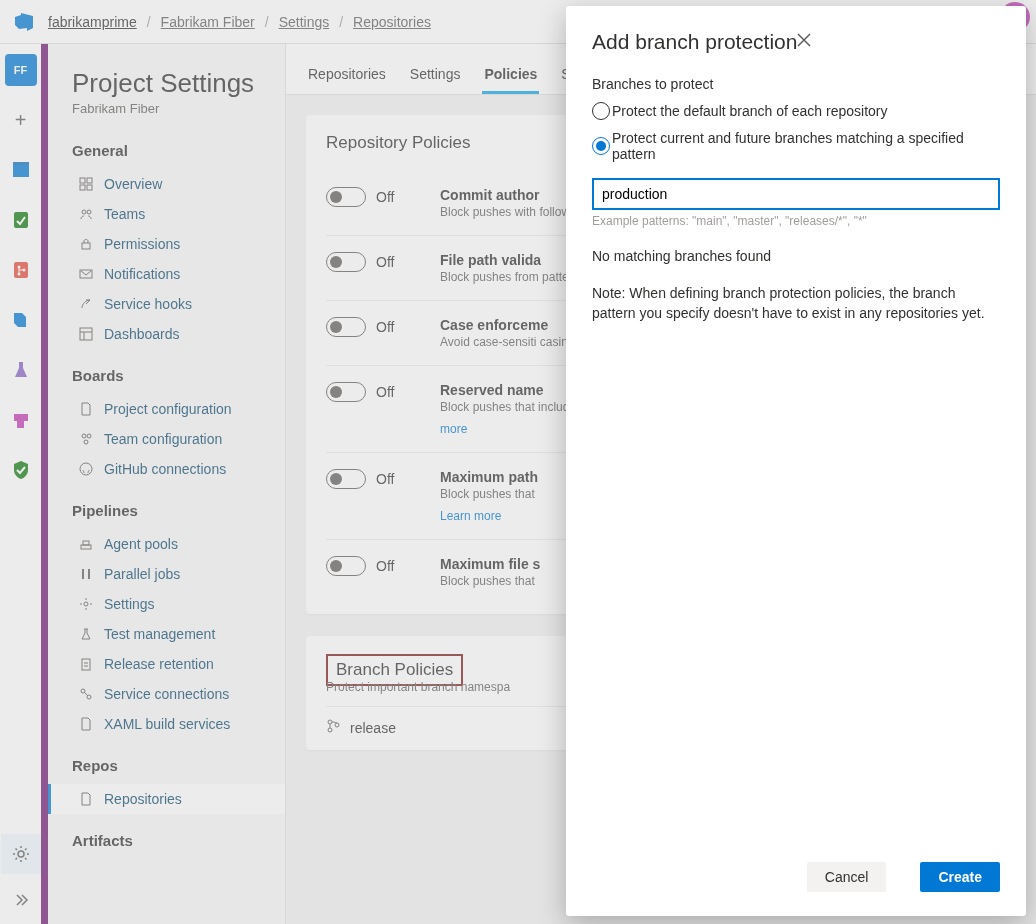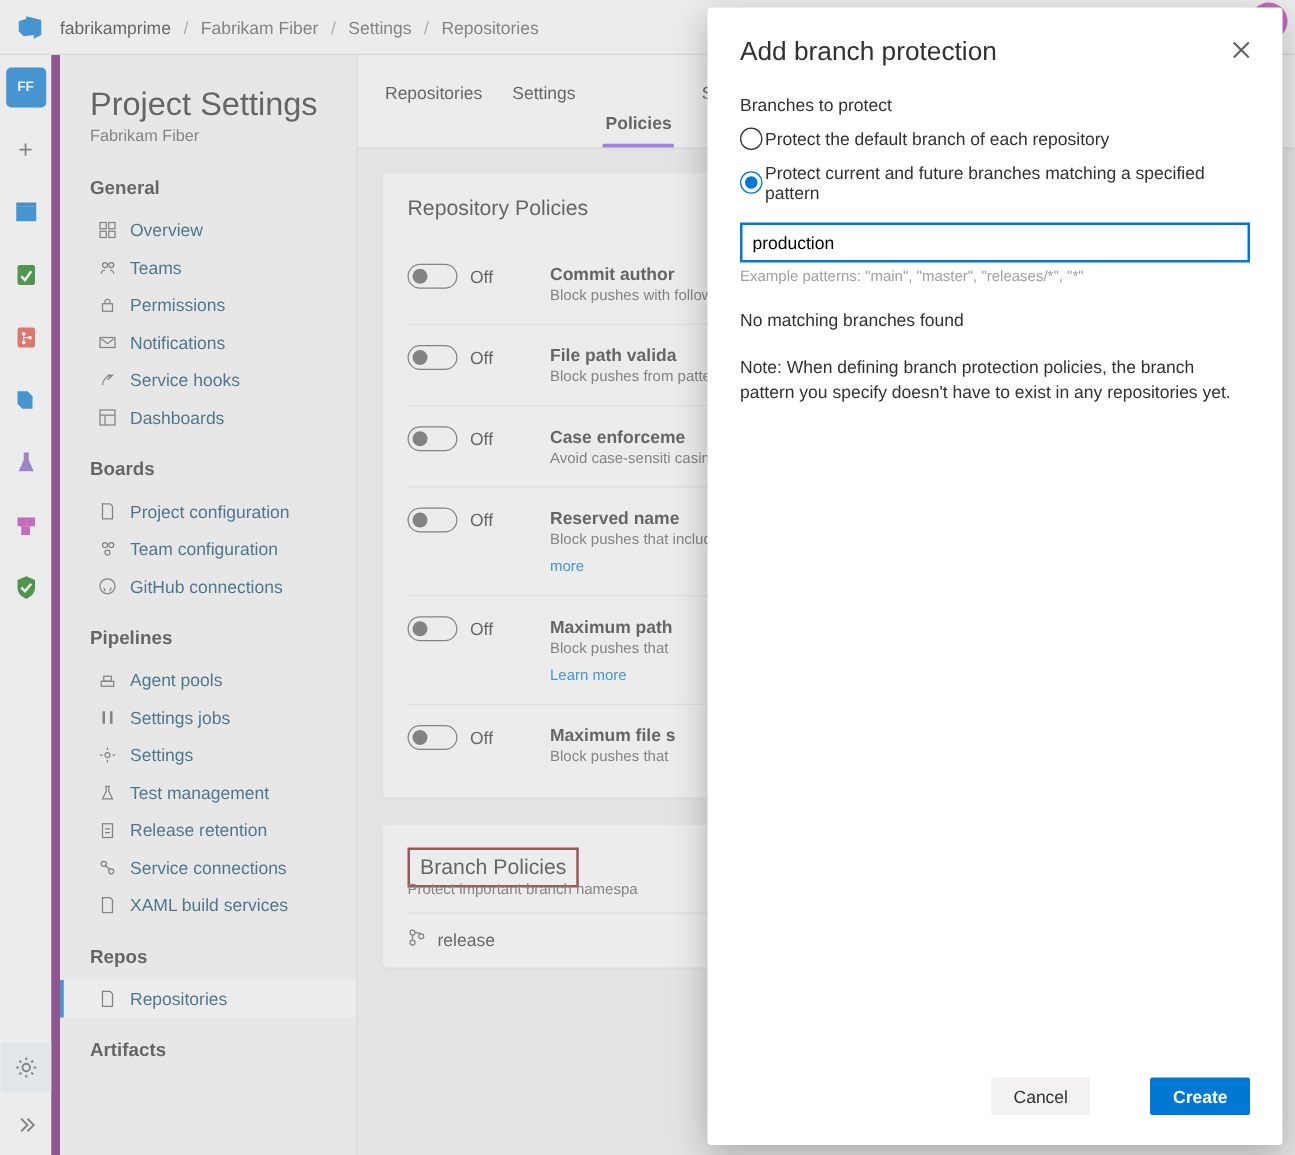--- a/index.html
+++ b/index.html
@@ -22,21 +22,21 @@
       padding: 0 8px;
       background: #fff;
     }
     .logo-box {
       width: 32px; height: 32px;
       display: flex; align-items: center; justify-content: center;
       margin-right: 8px;
     }
     .breadcrumb { display: flex; align-items: center; gap: 10px; color: #605e5c; }
     .breadcrumb span.sep { color: #a19f9d; }
-    .breadcrumb .crumb { cursor: pointer; }
+    .breadcrumb .crumb { cursor: pointer; text-decoration: underline; }
     .breadcrumb .crumb.first { color: #323130; }
     .topbar .avatar {
       position: absolute; right: 6px; top: 2px;
       width: 30px; height: 30px; border-radius: 50%;
       background: #c239b3;
     }
     
     .left-rail {
       position: absolute;
       top: 44px; left: 0; bottom: 0;
@@ -116,23 +116,22 @@
       border-bottom: 1px solid #e1dfdd;
     }
     .tabs .tab {
       padding: 6px 2px 12px;
       cursor: pointer;
       color: #323130;
       font-size: 14px;
     }
     .tabs .tab.active {
       font-weight: 600;
-      border-bottom: 3px solid #8b5cf6;
+      border-bottom: 3px solid #0ea5e9;
       padding-bottom: 9px;
-      margin-top: 24px;
     }
     .content-scroll {
       padding: 20px;
     }
     .card {
       background: #fff;
       border-radius: 4px;
       box-shadow: 0 1px 2px rgba(0,0,0,.05);
       margin-bottom: 22px;
       padding: 18px 20px 10px;
@@ -187,21 +186,21 @@
       position: absolute;
       top: 6px; right: 10px;
       width: 460px; height: 910px;
       background: #fff;
       box-shadow: 0 8px 28px rgba(0,0,0,.25);
       border-radius: 3px;
       padding: 24px 26px;
       display: flex; flex-direction: column;
     }
     .dialog .dlg-header {
-      display: flex; justify-content: space-between; align-items: center;
+      display: flex; align-items: center;
       margin-bottom: 22px;
     }
     .dialog h2 { font-size: 21px; font-weight: 400; }
     .dialog .close-x { cursor: pointer; color: #605e5c; font-size: 16px; }
     .dialog .section-label { font-size: 14px; margin-bottom: 10px; }
     .radio-row {
       display: flex; align-items: center; gap: 2px;
       margin-bottom: 10px;
       cursor: pointer;
     }
@@ -223,21 +222,21 @@
       padding: 6px 8px;
       font-size: 14px;
       margin: 6px 0 4px;
       font-family: inherit;
     }
     .hint { font-size: 12px; color: #a19f9d; margin-bottom: 20px; }
     .msg { font-size: 14px; margin-bottom: 20px; }
     .note { font-size: 14px; color: #323130; line-height: 1.4; }
     .dlg-footer {
       margin-top: auto;
-      display: flex; justify-content: flex-end; gap: 24px;
+      display: flex; justify-content: flex-end; gap: 10px;
     }
     .btn {
       padding: 7px 18px;
       font-size: 14px;
       border-radius: 2px;
       cursor: pointer;
       border: none;
     }
     .btn.secondary { background: #f3f2f1; color: #323130; }
     .btn.primary { background: #0078d4; color: #fff; font-weight: 600; margin-left: 24px; }
@@ -425,21 +424,21 @@
         </svg>
       </span>
       <span>Agent pools</span>
     </div>
   <div class="nav-item">
       <span class="nav-icon">
         <svg width="14" height="14">
           <path d="M4 2 L4 12 M10 2 L10 12" stroke="#605e5c" stroke-width="2"></path>
         </svg>
       </span>
-      <span>Settings jobs</span>
+      <span>Parallel jobs</span>
     </div>
   <div class="nav-item">
       <span class="nav-icon">
         <svg width="14" height="14">
           <circle cx="7" cy="7" r="2" stroke="#605e5c" fill="none"></circle>
           <path d="M7 1 L7 3 M7 11 L7 13 M1 7 L3 7 M11 7 L13 7" stroke="#605e5c"></path>
         </svg>
       </span>
       <span>Settings</span>
     </div>

